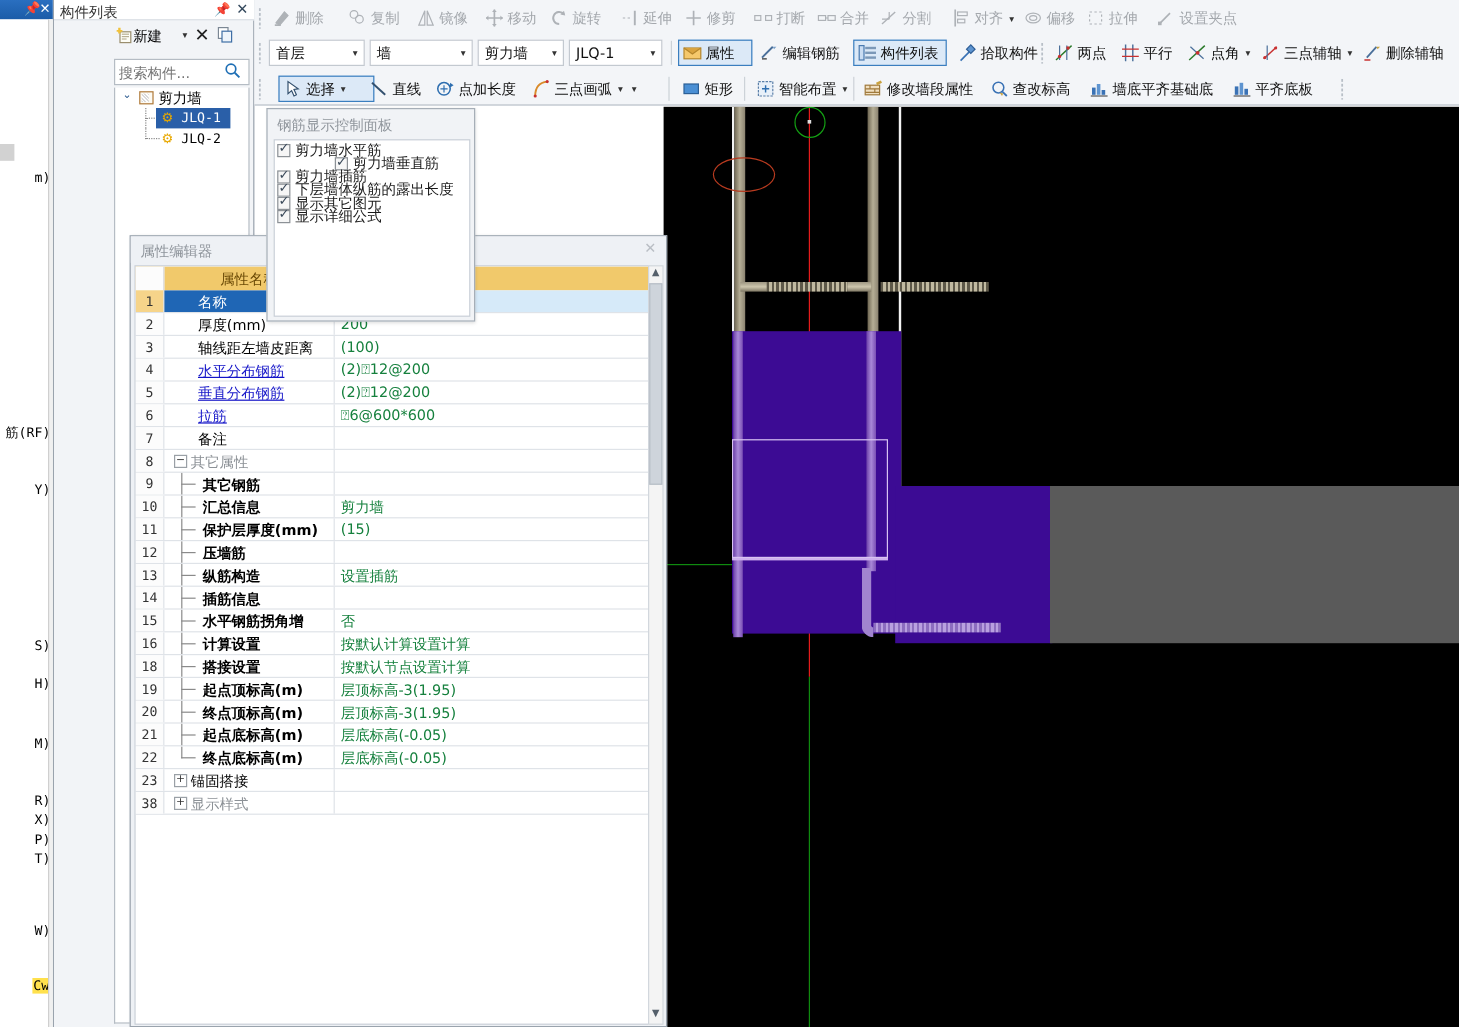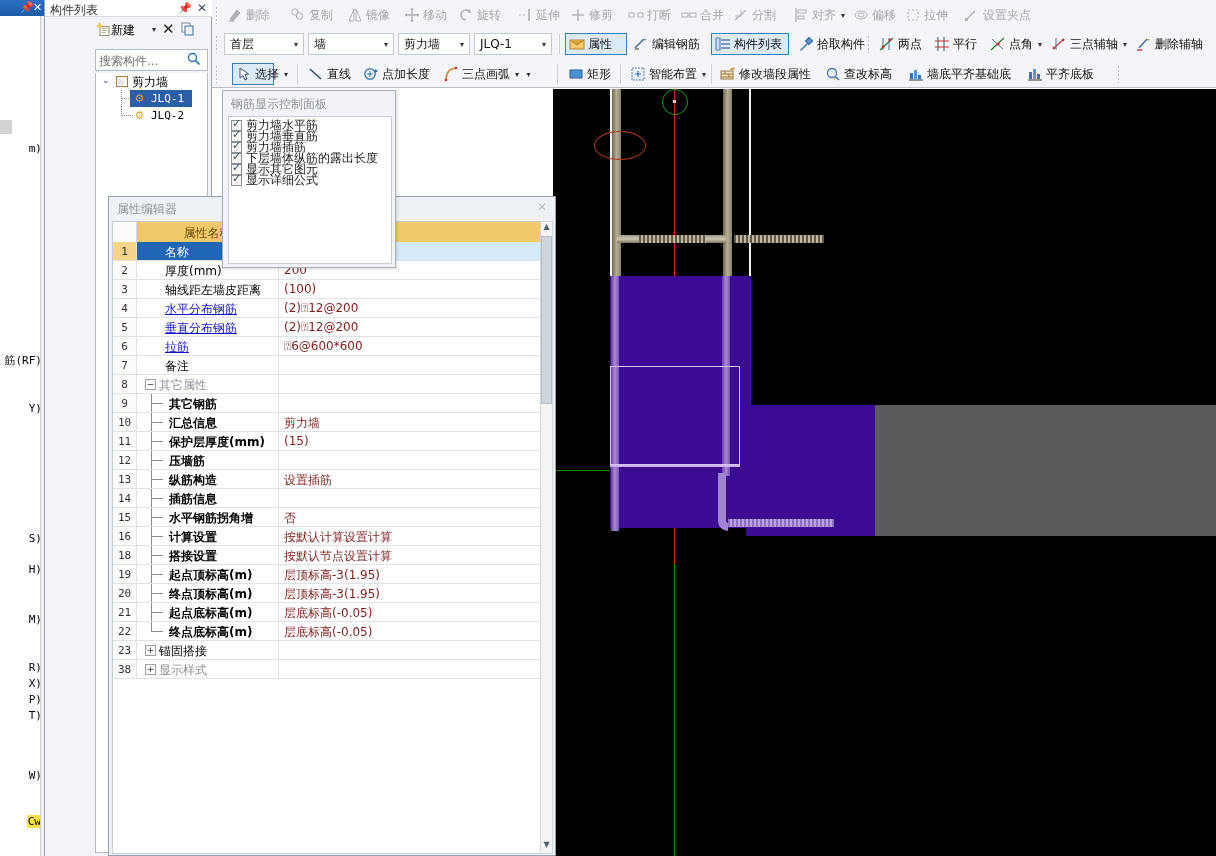--- a/index.html
+++ b/index.html
@@ -298,21 +298,21 @@
     font-size: 11px; color: #333;
     background: #fcfcfc; border-right: 1px solid #dfe3e8;
   }
   .gc-k {
     width: 142px; flex: 0 0 142px; padding-top: 2px;
     font-size: 12px; color: #000; border-right: 1px solid #dfe3e8;
     white-space: nowrap; overflow: hidden; position: relative;
   }
   .gc-v {
     flex: 1 1 auto; padding-top: 2px; padding-left: 5px;
-    font-size: 12px; color: #7f1d1d; white-space: nowrap; overflow: hidden;
+    font-size: 12px; color: #15803d; white-space: nowrap; overflow: hidden;
   }
   .grow.sel .gc-n { background: #f6d48a; }
   .grow.sel .gc-k { background: #1f66b5; }
   .grow.sel .gc-k .ktx { color: #ffffff; }
   .grow.sel .gc-v { background: #d6eaf9; }
   .ktx { position: relative; }
   .gc-k.lvl0 .ktx { padding-left: 28px; }
   .gc-k.lvl0c .ktx { padding-left: 22px; }
   .gc-k.lvl1 .ktx { padding-left: 32px; font-weight: bold; }
   .gc-k.link .ktx { color: #1414c8; text-decoration: underline; }
@@ -678,21 +678,21 @@
         </div>
     </div>
     <div class="tb-row r3">
       <span class="grip" style="left:3px"></span>
       <span class="vsep" style="left:85px"></span>
       <span class="vsep" style="left:345px"></span>
       <span class="vsep" style="left:408px"></span>
       <span class="vsep" style="left:499px"></span>
       <span class="grip" style="left:905px"></span>
       <div id="tb-r3">
-          <div class="tbtn active" style="left: 20px; width: 42px;">
+          <div class="tbtn active" style="left: 20px; width: 80px;">
             <span class="glyph"><svg width="16" height="16" viewBox="0 0 16 16">
                 <path d="M4 2 L4 12 L7 9.5 L9 14 L11 13 L9 8.5 L12.5 8z" fill="#fff" stroke="#33506e"></path>
               </svg></span>
             <span>选择</span>
             <span class="caret">▾</span>
           </div>
           <div class="tbtn" style="left: 93px; width: 54px;">
             <span class="glyph"><svg width="16" height="16" viewBox="0 0 16 16">
                 <path d="M2 3 L13 13" stroke="#33506e" stroke-width="1.6"></path>
               </svg></span>
@@ -942,21 +942,21 @@
   </div>
 
   <div class="rebar-panel">
     <div class="rp-title">钢筋显示控制面板</div>
     <div class="rp-list">
       <div id="rp-items">
           <div class="rp-item" style="top: 2px;">
             <span class="rp-cb"></span>
             <span class="rp-lbl">剪力墙水平筋</span>
           </div>
-          <div class="rp-item" style="top: 13px;">
+          <div class="rp-item" style="top: 13px; margin-left: 48px;">
             <span class="rp-cb"></span>
             <span class="rp-lbl">剪力墙垂直筋</span>
           </div>
           <div class="rp-item" style="top: 24px;">
             <span class="rp-cb"></span>
             <span class="rp-lbl">剪力墙插筋</span>
           </div>
           <div class="rp-item" style="top: 35px;">
             <span class="rp-cb"></span>
             <span class="rp-lbl">下层墙体纵筋的露出长度</span>

